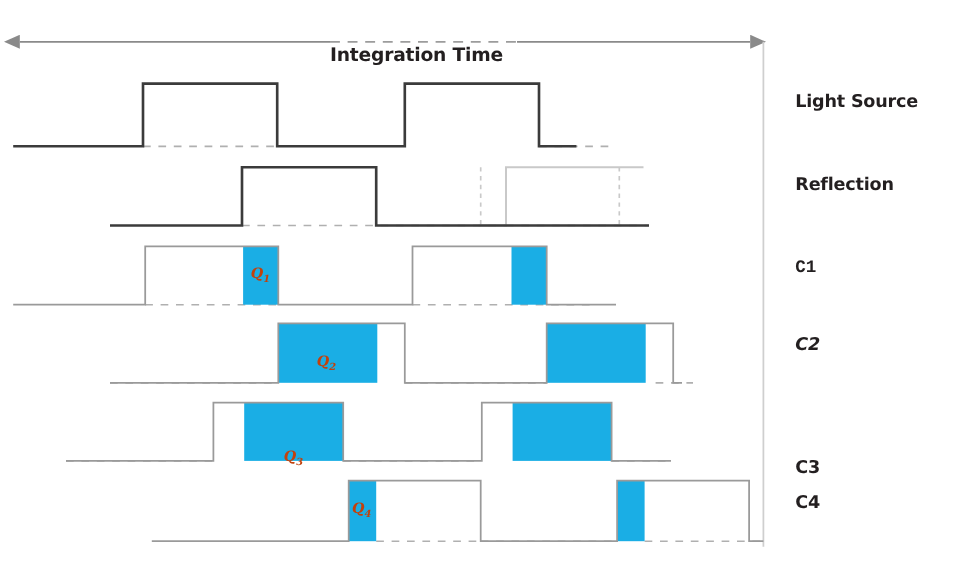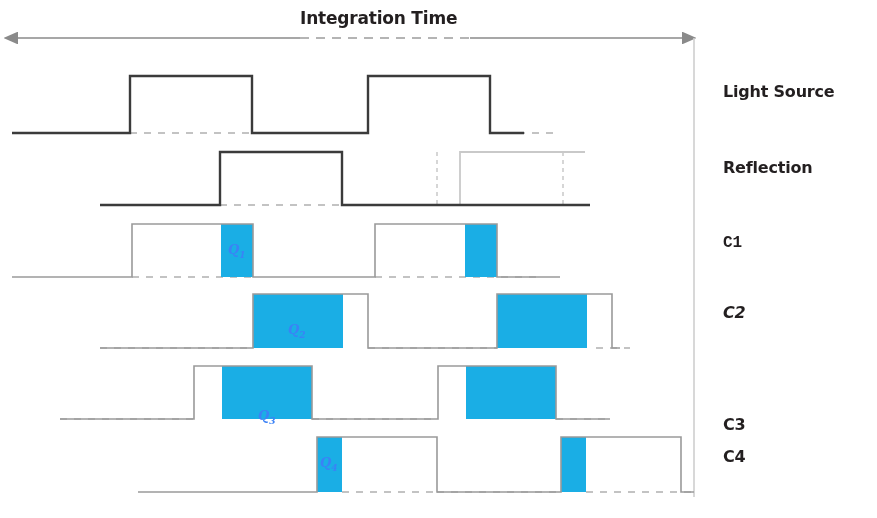--- a/index.html
+++ b/index.html
@@ -7,32 +7,32 @@
     width:877px;height:518px;overflow:hidden;
     font-family:"DejaVu Sans","Liberation Sans",sans-serif;
     position:relative;
   }
   #stage{position:absolute;left:0;top:0;width:877px;height:518px;}
   svg{position:absolute;left:0;top:0;}
   .title-text{
     position:absolute;
     font-family:"DejaVu Sans","Liberation Sans",sans-serif;
     font-weight:bold;font-size:17px;color:#231f20;
-    letter-spacing:-0.2px;white-space:nowrap;
+    letter-spacing:-0.2px;white-space:nowrap;margin-top:32px;
   }
   .row-label{
     position:absolute;
     font-family:"DejaVu Sans","Liberation Sans",sans-serif;
     font-weight:bold;font-size:16px;color:#231f20;
     letter-spacing:-0.2px;white-space:nowrap;
   }
   .q-label{
     position:absolute;
     font-family:"DejaVu Serif","Liberation Serif",serif;
-    font-weight:bold;font-style:italic;font-size:13px;color:#3b82f6;
+    font-weight:bold;font-style:italic;font-size:13px;color:#c2410c;
     white-space:nowrap;
   }
   .q-label sub{font-size:9px;}
 </style>
 </head>
 <body>
 
 <div id="stage">
 
   <svg id="wave-svg" width="877" height="518">

